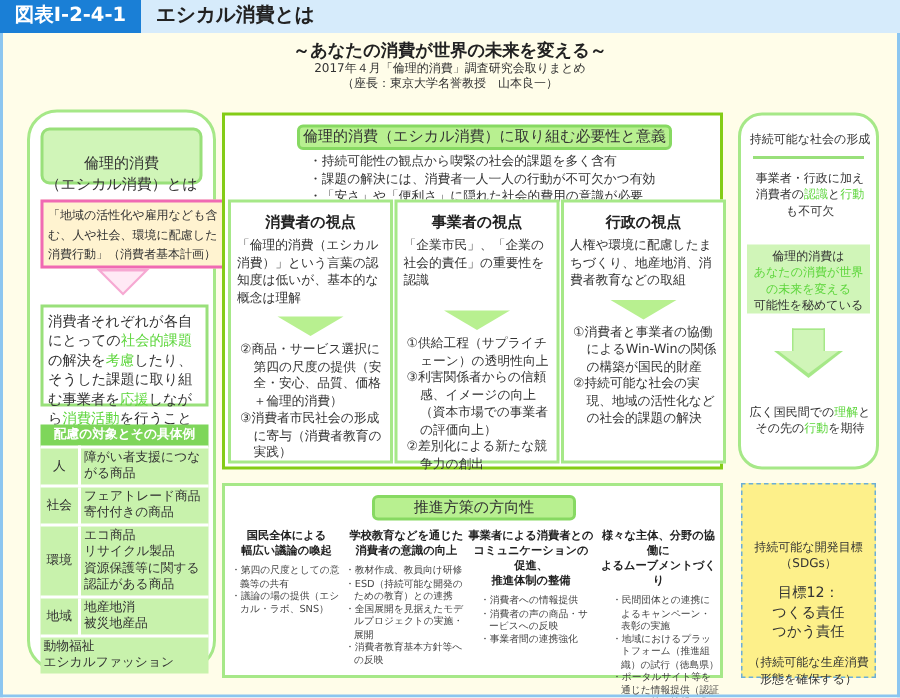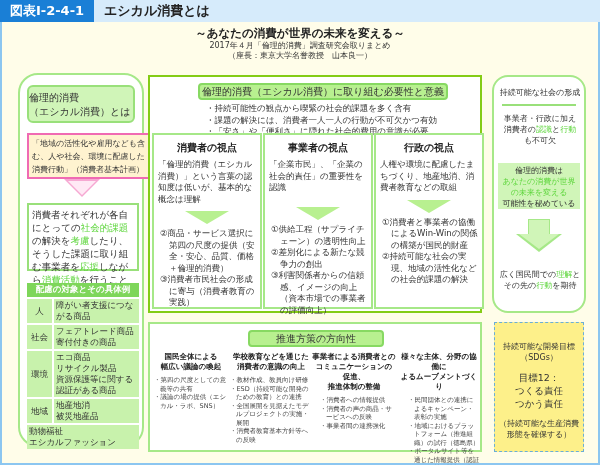--- a/index.html
+++ b/index.html
@@ -15,21 +15,21 @@
            border: 2px solid #8cc6f0; border-top: none; }
 
   .hdr { position: absolute; left: 0; top: 26px; width: 600px; text-align: center; }
   .hdr .main { font-size: 11.5px; font-weight: bold; color: #222; }
   .hdr .sub { font-size: 8px; color: #333; line-height: 10px; }
 
   
   .left-col { position: absolute; left: 18px; top: 73px; width: 126px; height: 374px; background: #fff;
               border: 2px solid #a6e888; border-radius: 20px; }
   .def-title { position: absolute; left: 7px; top: 10px; width: 108px; height: 38px; background: #d0f5b8;
-               border: 2px solid #99e07a; border-radius: 6px; font-size: 10px; line-height: 14px; padding-top: 4px; }
+               border: 2px solid #99e07a; border-radius: 6px; font-size: 10px; text-align: center; line-height: 14px; padding-top: 16px; }
   .def-quote { position: absolute; left: 7px; top: 58px; width: 125px; height: 46px; background: #fff3d0;
                border: 2px solid #f06ab3; font-size: 8px; line-height: 13px; padding: 2px 3px; }
   .down-arrow-pink { position: absolute; left: 48px; top: 106px; width: 0; height: 0;
                      border-left: 14px solid transparent; border-right: 14px solid transparent; border-top: 14px solid #ffe9f5; }
   .down-arrow-pink-outline { position: absolute; left: 44px; top: 104px; width: 0; height: 0;
                      border-left: 18px solid transparent; border-right: 18px solid transparent; border-top: 18px solid #f6a8d2; }
   .desc { position: absolute; left: 7px; top: 128px; width: 112px; height: 68px; border: 2px solid #99e07a;
           font-size: 9.5px; line-height: 13px; padding: 3px 3px; background: #fff; }
   .hl { color: #5ed63d; }
 
@@ -69,21 +69,21 @@
             line-height: 11px; text-align: center; padding-top: 2px; }
   .rc-arrow-stem { position: absolute; left: 34px; top: 142px; width: 22px; height: 16px; background: #d0f5b8; border: 1.5px solid #a6e888; border-bottom: none; }
   .rc-arrow-head { position: absolute; left: 22px; top: 157px; width: 0; height: 0;
                    border-left: 23px solid transparent; border-right: 23px solid transparent; border-top: 18px solid #a6e888; }
   .rc-arrow-head-in { position: absolute; left: 25px; top: 157px; width: 0; height: 0;
                    border-left: 20px solid transparent; border-right: 20px solid transparent; border-top: 15px solid #d0f5b8; }
   .rc-txt2 { position: absolute; left: 2px; top: 192px; width: 88px; text-align: center; font-size: 8px; line-height: 11px; }
 
   .sdg { position: absolute; left: 494px; top: 322px; width: 90px; height: 130px; background: #fdf08a;
          border: 1.5px dashed #6aaed8; text-align: center; font-size: 8px; line-height: 11px; }
-  .sdg .a { margin-top: 18px; }
+  .sdg .a { margin-top: 36px; }
   .sdg .b { margin-top: 8px; font-size: 9.5px; line-height: 13px; }
   .sdg .c { margin-top: 8px; font-size: 8px; }
 </style>
 </head>
 <body>
 
 <div class="titlebar">
   <div class="fig-num">図表Ⅰ-2-4-1</div>
   <div class="fig-title">エシカル消費とは</div>
 </div>
@@ -157,22 +157,22 @@
       <div>③消費者市民社会の形成に寄与（消費者教育の実践）</div>
     </div>
   </div>
 
   <div class="persp" style="left:113px;">
     <div class="t">事業者の視点</div>
     <div class="intro" style="height:46px;">「企業市民」、「企業の社会的責任」の重要性を認識</div>
     <div class="tri"></div>
     <div class="items">
       <div>①供給工程（サプライチェーン）の透明性向上</div>
+      <div>③利害関係者からの信頼感、イメージの向上（資本市場での事業者の評価向上）</div>
       <div>②差別化による新たな競争力の創出</div>
-      <div>③利害関係者からの信頼感、イメージの向上（資本市場での事業者の評価向上）</div>
     </div>
   </div>
 
   <div class="persp" style="left:224px;">
     <div class="t">行政の視点</div>
     <div class="intro">人権や環境に配慮したまちづくり、地産地消、消費者教育などの取組</div>
     <div class="tri"></div>
     <div class="items">
       <div>①消費者と事業者の協働によるWin-Winの関係の構築が国民的財産</div>
       <div>②持続可能な社会の実現、地域の活性化などの社会的課題の解決</div>

